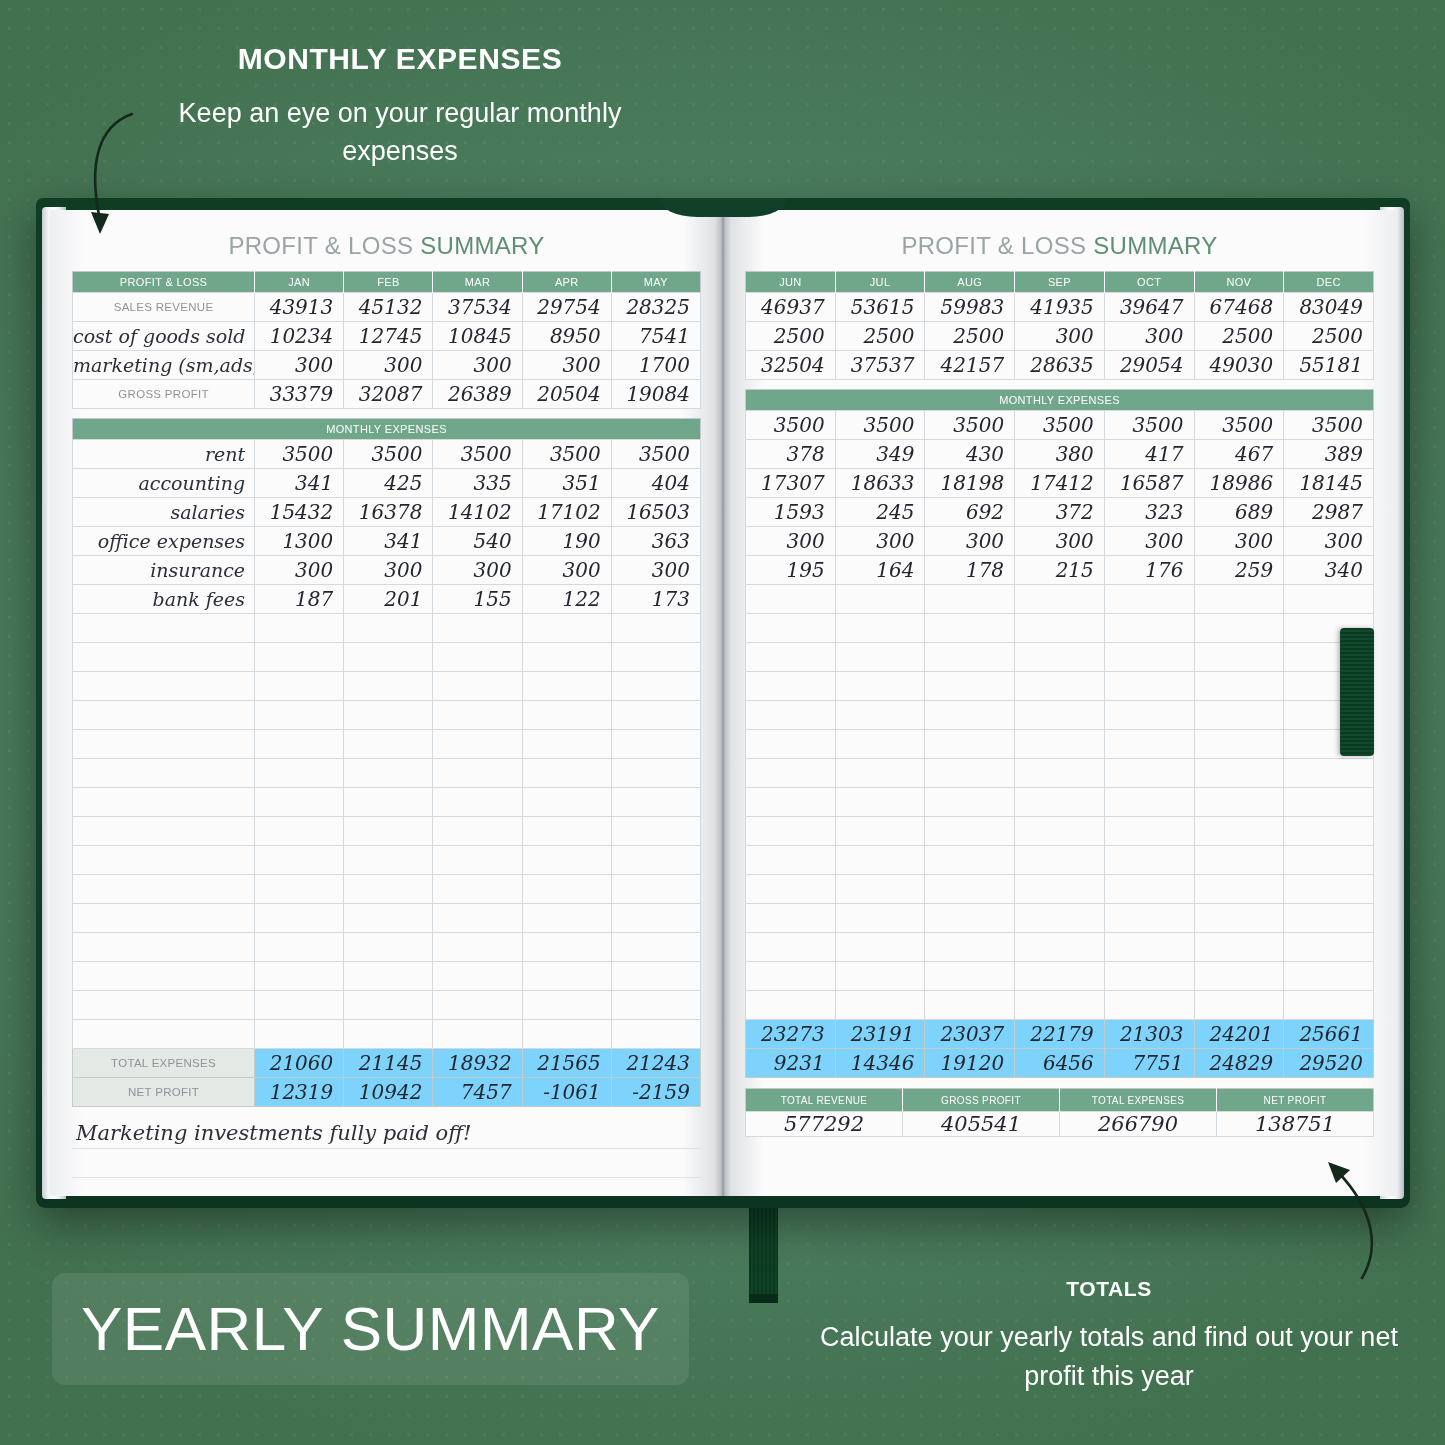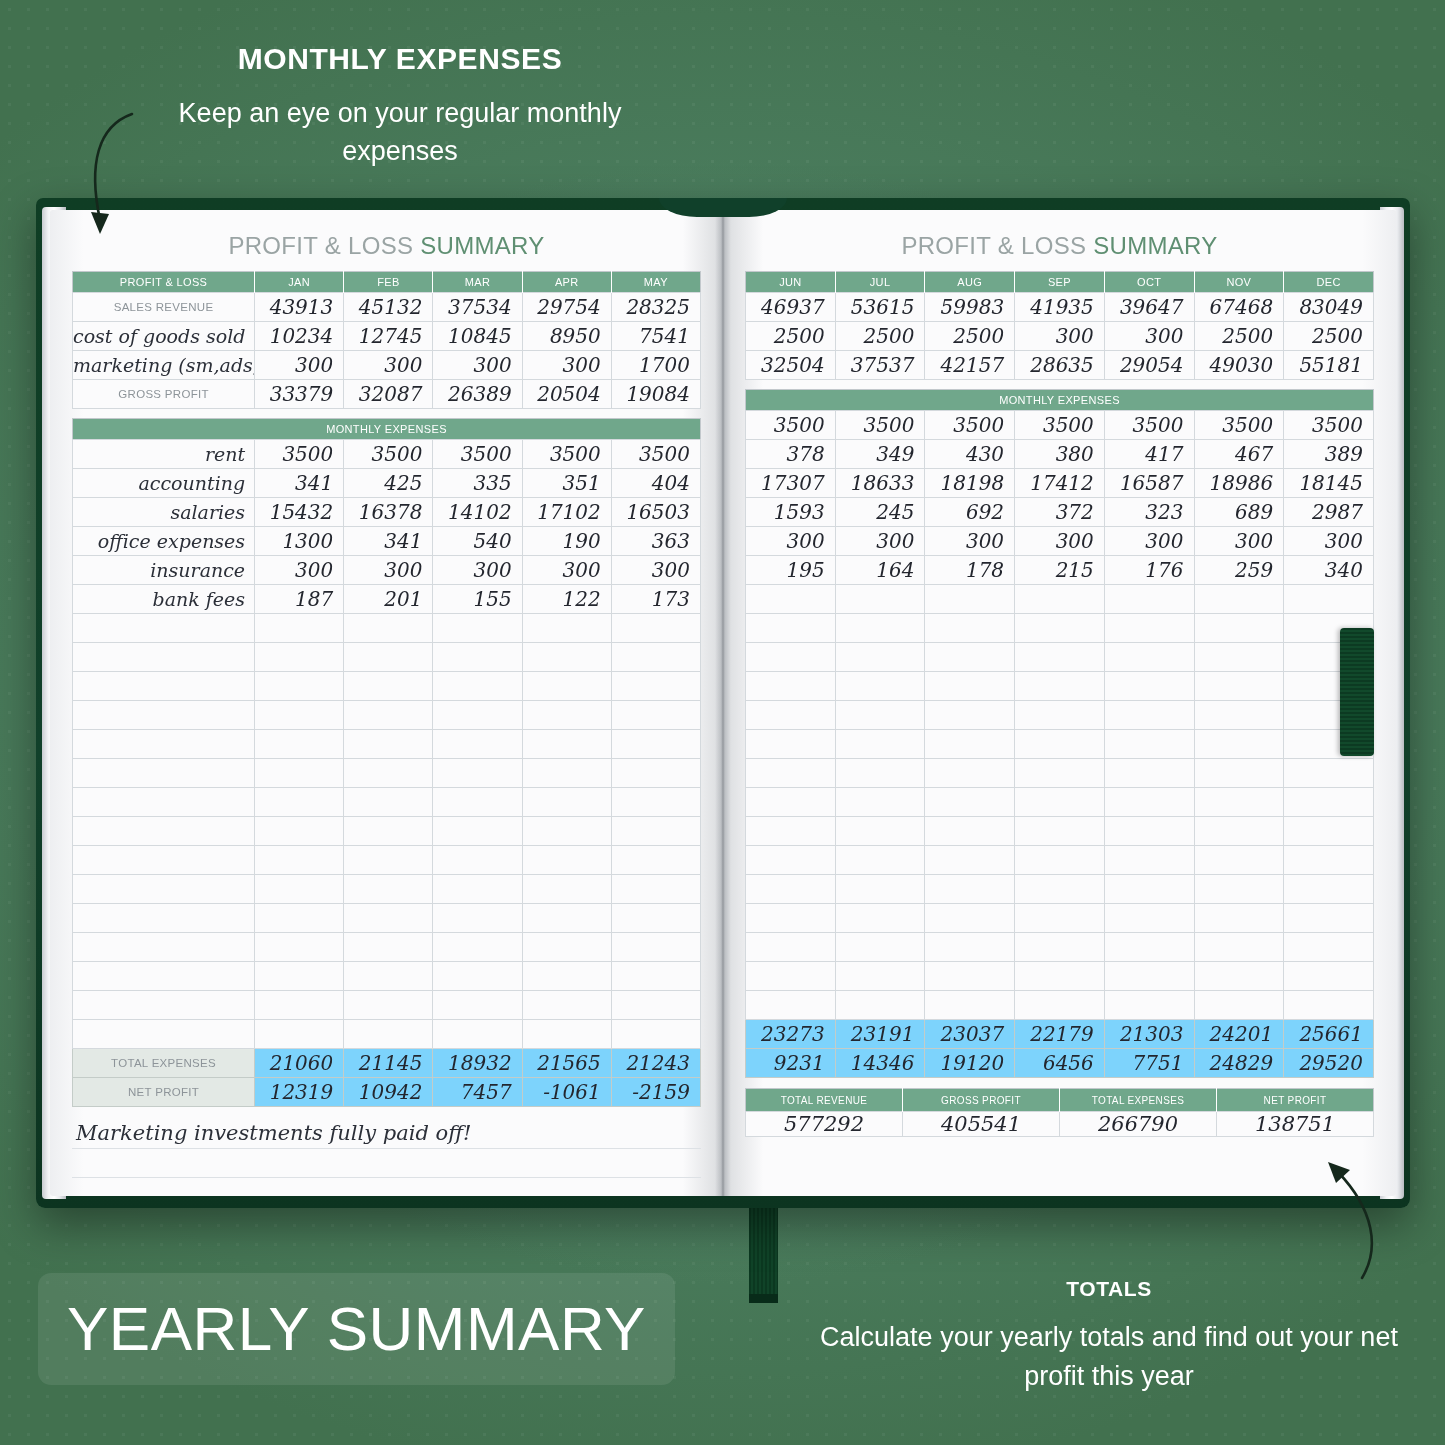--- a/index.html
+++ b/index.html
@@ -54,21 +54,21 @@
   .callout-sub {
     font-size: 27px;
     font-weight: 400;
     line-height: 1.42;
     margin-top: 17px;
   }
 
   
   .badge-yearly {
     position: absolute;
-    left: 38px; bottom: 60px;
+    left: 52px; bottom: 60px;
     width: 637px; height: 112px;
     border-radius: 13px;
     background: rgba(255,255,255,0.085);
     display: flex;
     align-items: center;
     justify-content: center;
     z-index: 6;
   }
   .badge-yearly span {
     color: #fff;

